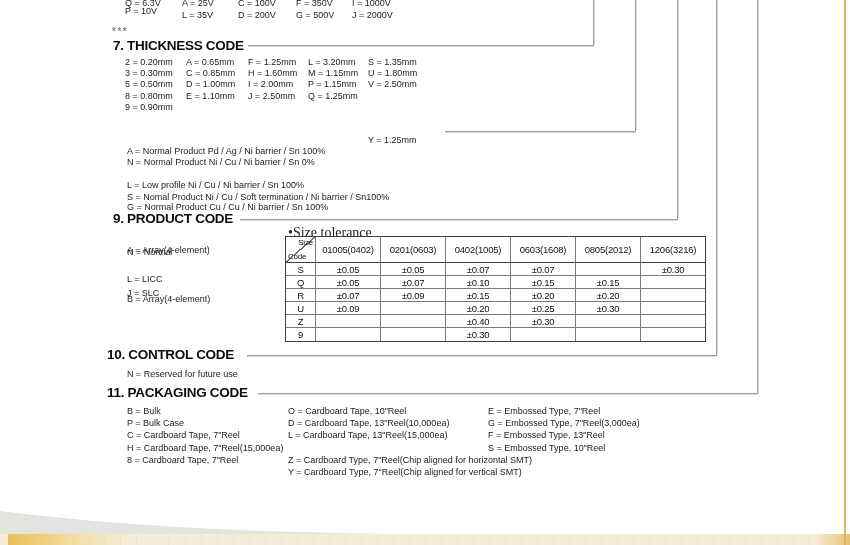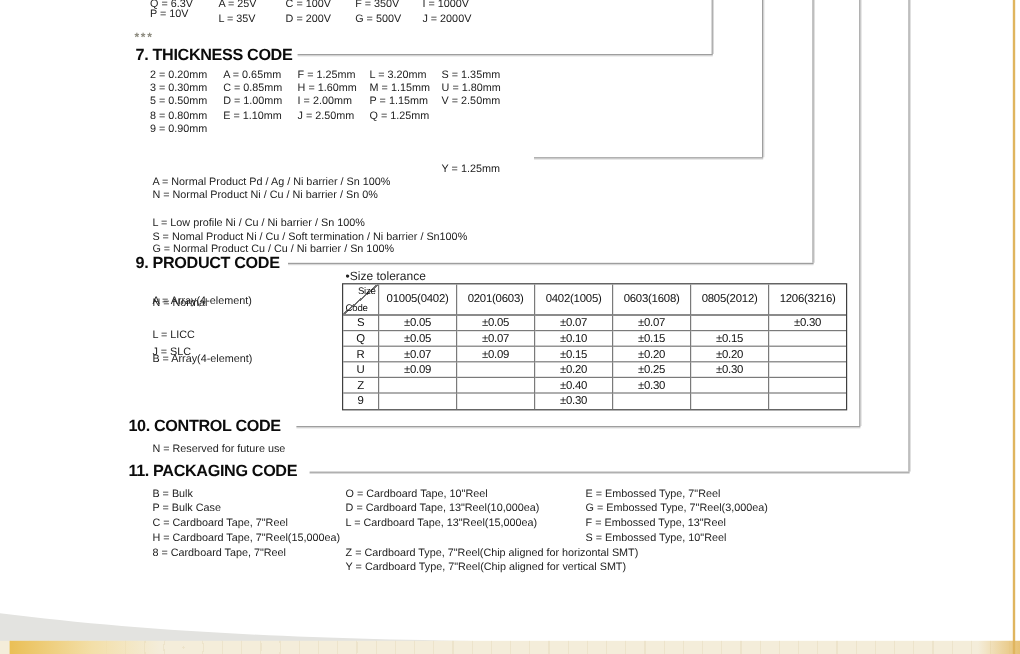--- a/index.html
+++ b/index.html
@@ -13,21 +13,21 @@
     white-space:nowrap;color:#0c0c0c;
   }
   
   .lh{position:absolute;height:1px;background:#9e9e9e;box-shadow:0 1px 0 rgba(170,170,170,.45);}
   .lv{position:absolute;width:1px;background:#9e9e9e;box-shadow:1px 0 0 rgba(170,170,170,.45);}
   
   .clist{position:absolute;left:0;top:0;width:100%;}
   .clist .li{position:absolute;font-size:9px;line-height:10px;white-space:nowrap;color:#222;}
   .stars{position:absolute;font-size:10px;font-weight:bold;letter-spacing:1.5px;color:#8c8a7e;}
   
-  .tol-label{position:absolute;left:288px;top:225px;font-size:10px;color:#222;}
+  .tol-label{position:absolute;left:288px;top:225px;font-size:14px;color:#222;font-family:Liberation Serif, serif;}
   .tol-table{
     position:absolute;left:285px;top:236px;display:grid;
     grid-template-columns:30px 65px 65px 65px 65px 65px 64px;
     grid-template-rows:26px repeat(6,13px);
     border:1.5px solid #3f3f3f;background:#fff;
   }
   .tol-table .cell{
     border-right:1px solid #7a7a7a;border-bottom:1px solid #7a7a7a;
     display:flex;align-items:center;justify-content:center;
     font-size:9.5px;letter-spacing:-0.2px;color:#111;overflow:hidden;

